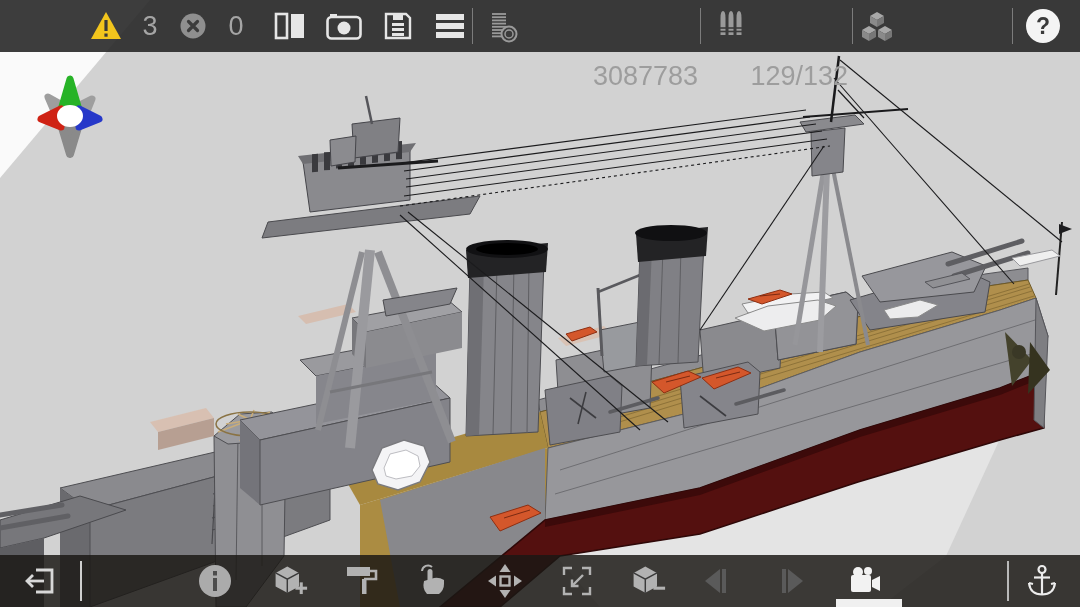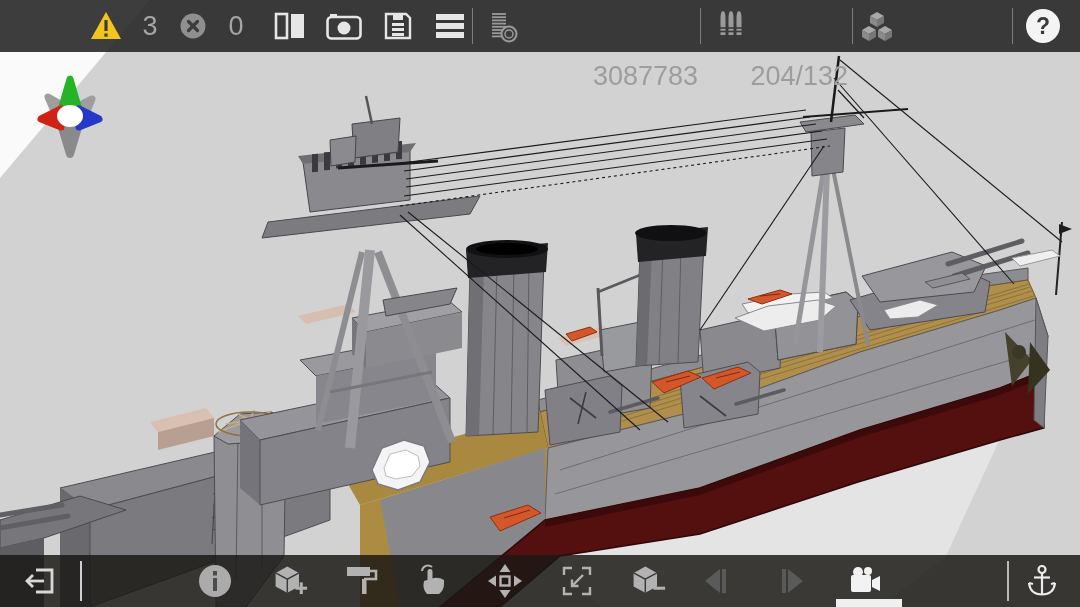--- a/index.html
+++ b/index.html
@@ -322,21 +322,21 @@
       <g fill="#9a9a9a">
         <path d="M4.5 8 Q4.5 1 7 1 Q9.5 1 9.5 8 V25 H4.5 Z"></path>
         <path d="M12.5 8 Q12.5 1 15 1 Q17.5 1 17.5 8 V25 H12.5 Z"></path>
         <path d="M20.5 8 Q20.5 1 23 1 Q25.5 1 25.5 8 V25 H20.5 Z"></path>
       </g>
       <g stroke="#3b3b3b" stroke-width="1.6">
         <line x1="4" y1="18" x2="26" y2="18"></line>
           <line x1="4" y1="21.5" x2="26" y2="21.5"></line>
       </g>
     </svg>
-    <div class="statval" style="left:748px;width:100px">204/132</div>
+    <div class="statval" style="left:748px;width:100px">129/132</div>
 
     <div class="vdiv" style="left:852px"></div>
 
     <svg class="it" style="left:860px;top:11px" width="34" height="32" viewBox="0 0 34 32">
       <g>
         <polygon points="17,1 24,5 17,9 10,5" fill="#a8a8a8"></polygon>
         <polygon points="10,5 17,9 17,16 10,12" fill="#8a8a8a"></polygon>
         <polygon points="24,5 17,9 17,16 24,12" fill="#777777"></polygon>
         <polygon points="9,15 16,19 9,23 2,19" fill="#a8a8a8"></polygon>
         <polygon points="2,19 9,23 9,30 2,26" fill="#8a8a8a"></polygon>

